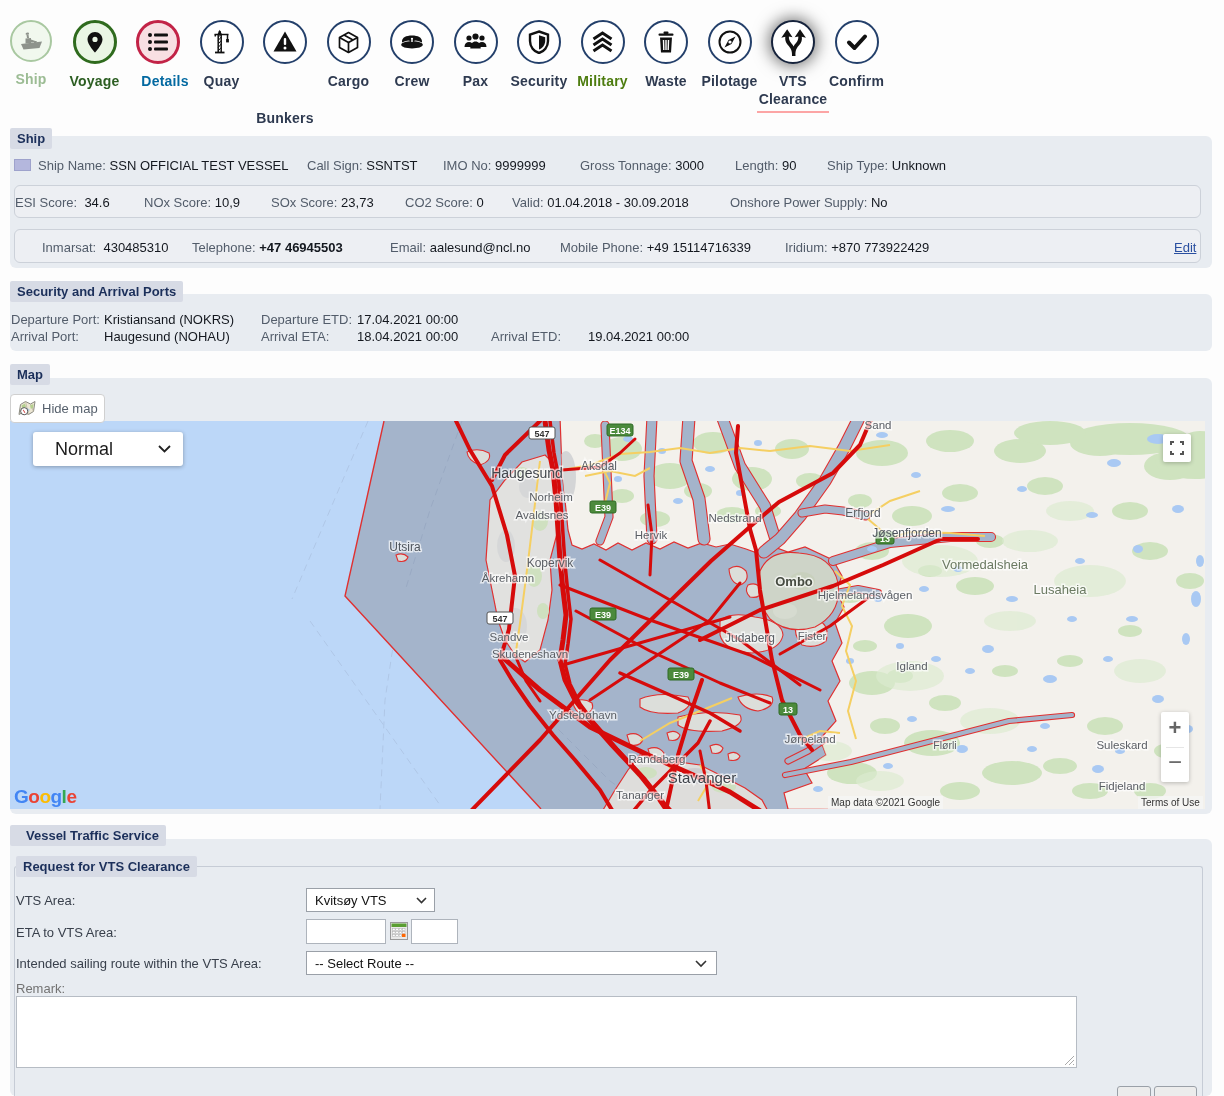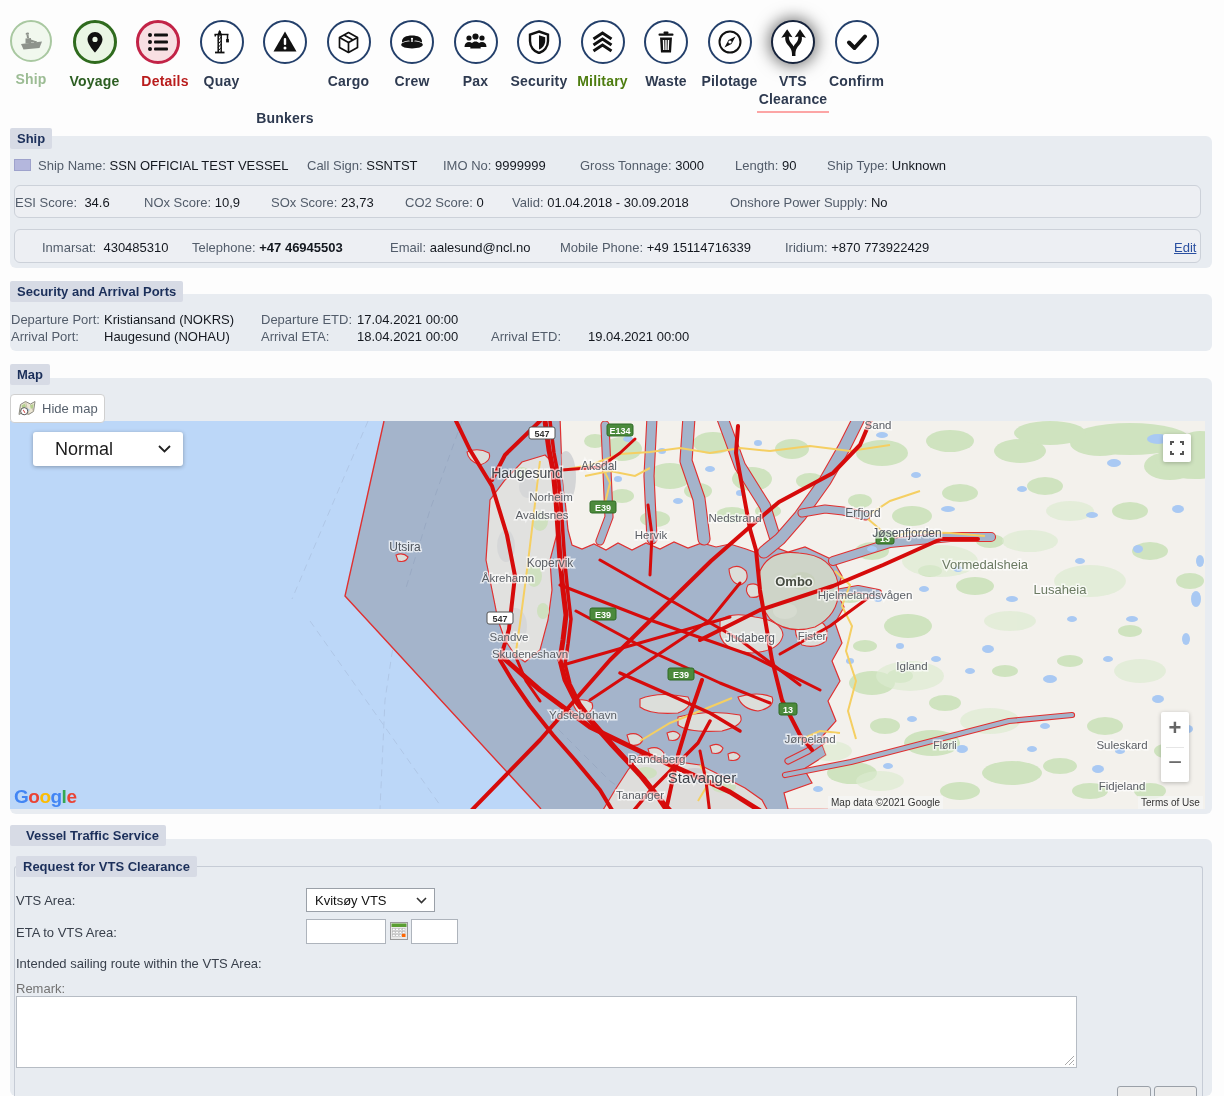--- a/index.html
+++ b/index.html
@@ -49,21 +49,21 @@
             <g fill="#111">
               <circle cx="4" cy="5" r="2"></circle>
               <rect x="8" y="3.4" width="14" height="3.2" rx="1"></rect>
               <circle cx="4" cy="12" r="2"></circle>
               <rect x="8" y="10.4" width="14" height="3.2" rx="1"></rect>
               <circle cx="4" cy="19" r="2"></circle>
               <rect x="8" y="17.4" width="14" height="3.2" rx="1"></rect>
             </g>
           </svg>
         </div>
-        <div class="navlab" style="color:#b91c1c;margin-left:14px;">Details</div>
+        <div class="navlab" style="color:#0369a1;margin-left:14px;">Details</div>
       </div>
       <div class="navitem" style="left:176.5px;">
         <div class="circ" style="width:44px;height:44px;border:2.5px solid #24406b;background:#fff;">
           <svg width="26" height="26" viewBox="0 0 26 26">
             <g stroke="#111" fill="none" stroke-width="1.5">
               <path d="M9.2,23 L9.2,5.5 M12.2,23 L12.2,5.5"></path>
               <path d="M9.2,22 L12.2,18.5 M9.2,18.5 L12.2,15 M9.2,15 L12.2,11.5 M9.2,11.5 L12.2,8 M9.2,8 L12.2,5.5" stroke-width="1"></path>
               <path d="M5.5,5.5 L19.5,5.5"></path>
               <path d="M9.2,5.5 L10.7,2.5 L12.2,5.5" fill="#111"></path>
               <path d="M18.5,5.5 L18.5,10"></path>
@@ -642,20 +642,26 @@
           <rect x="12.4" y="9.4" width="2.6" height="2.2"></rect>
           <rect x="2.5" y="12.3" width="2.6" height="2.2"></rect>
           <rect x="5.8" y="12.3" width="2.6" height="2.2"></rect>
           <rect x="9.1" y="12.3" width="2.6" height="2.2"></rect>
         </g>
         <rect x="11.9" y="11.8" width="3.6" height="3.2" fill="#f60"></rect>
       </svg>
   </div>
   <div style="position:absolute;left:411px;top:919px;width:47px;height:25px;background:#fff;border:1px solid #aeb4bc;box-sizing:border-box;z-index:2;"></div>
   <div class="rowtxt lbl" style="left:16px;top:956px;color:#39404c;">Intended sailing route within the VTS Area:</div>
+  <div style="position:absolute;left:306px;top:951px;width:411px;height:24px;background:#fff;border:1px solid #9aa0a8;box-sizing:border-box;z-index:2;">
+    <span style="position:absolute;left:8px;top:4px;font-size:13px;color:#111;">-- Select Route --</span>
+    <svg style="position:absolute;right:9px;top:8px;" width="12" height="8" viewBox="0 0 12 8">
+        <path d="M1,1 L6,6 L11,1" stroke="#333" stroke-width="1.6" fill="none"></path>
+      </svg>
+  </div>
   <div class="rowtxt lbl" style="left:16px;top:981px;color:#737373;">Remark:</div>
   <div style="position:absolute;left:16px;top:996px;width:1061px;height:72px;background:#fff;border:1px solid #b6bcc4;box-sizing:border-box;z-index:2;">
     <svg style="position:absolute;right:1px;bottom:1px;" width="12" height="12" viewBox="0 0 12 12">
         <g stroke="#aaa" stroke-width="1">
           <path d="M11,2 L2,11"></path>
           <path d="M11,6 L6,11"></path>
           <path d="M11,10 L10,11"></path>
         </g>
       </svg>
   </div>

